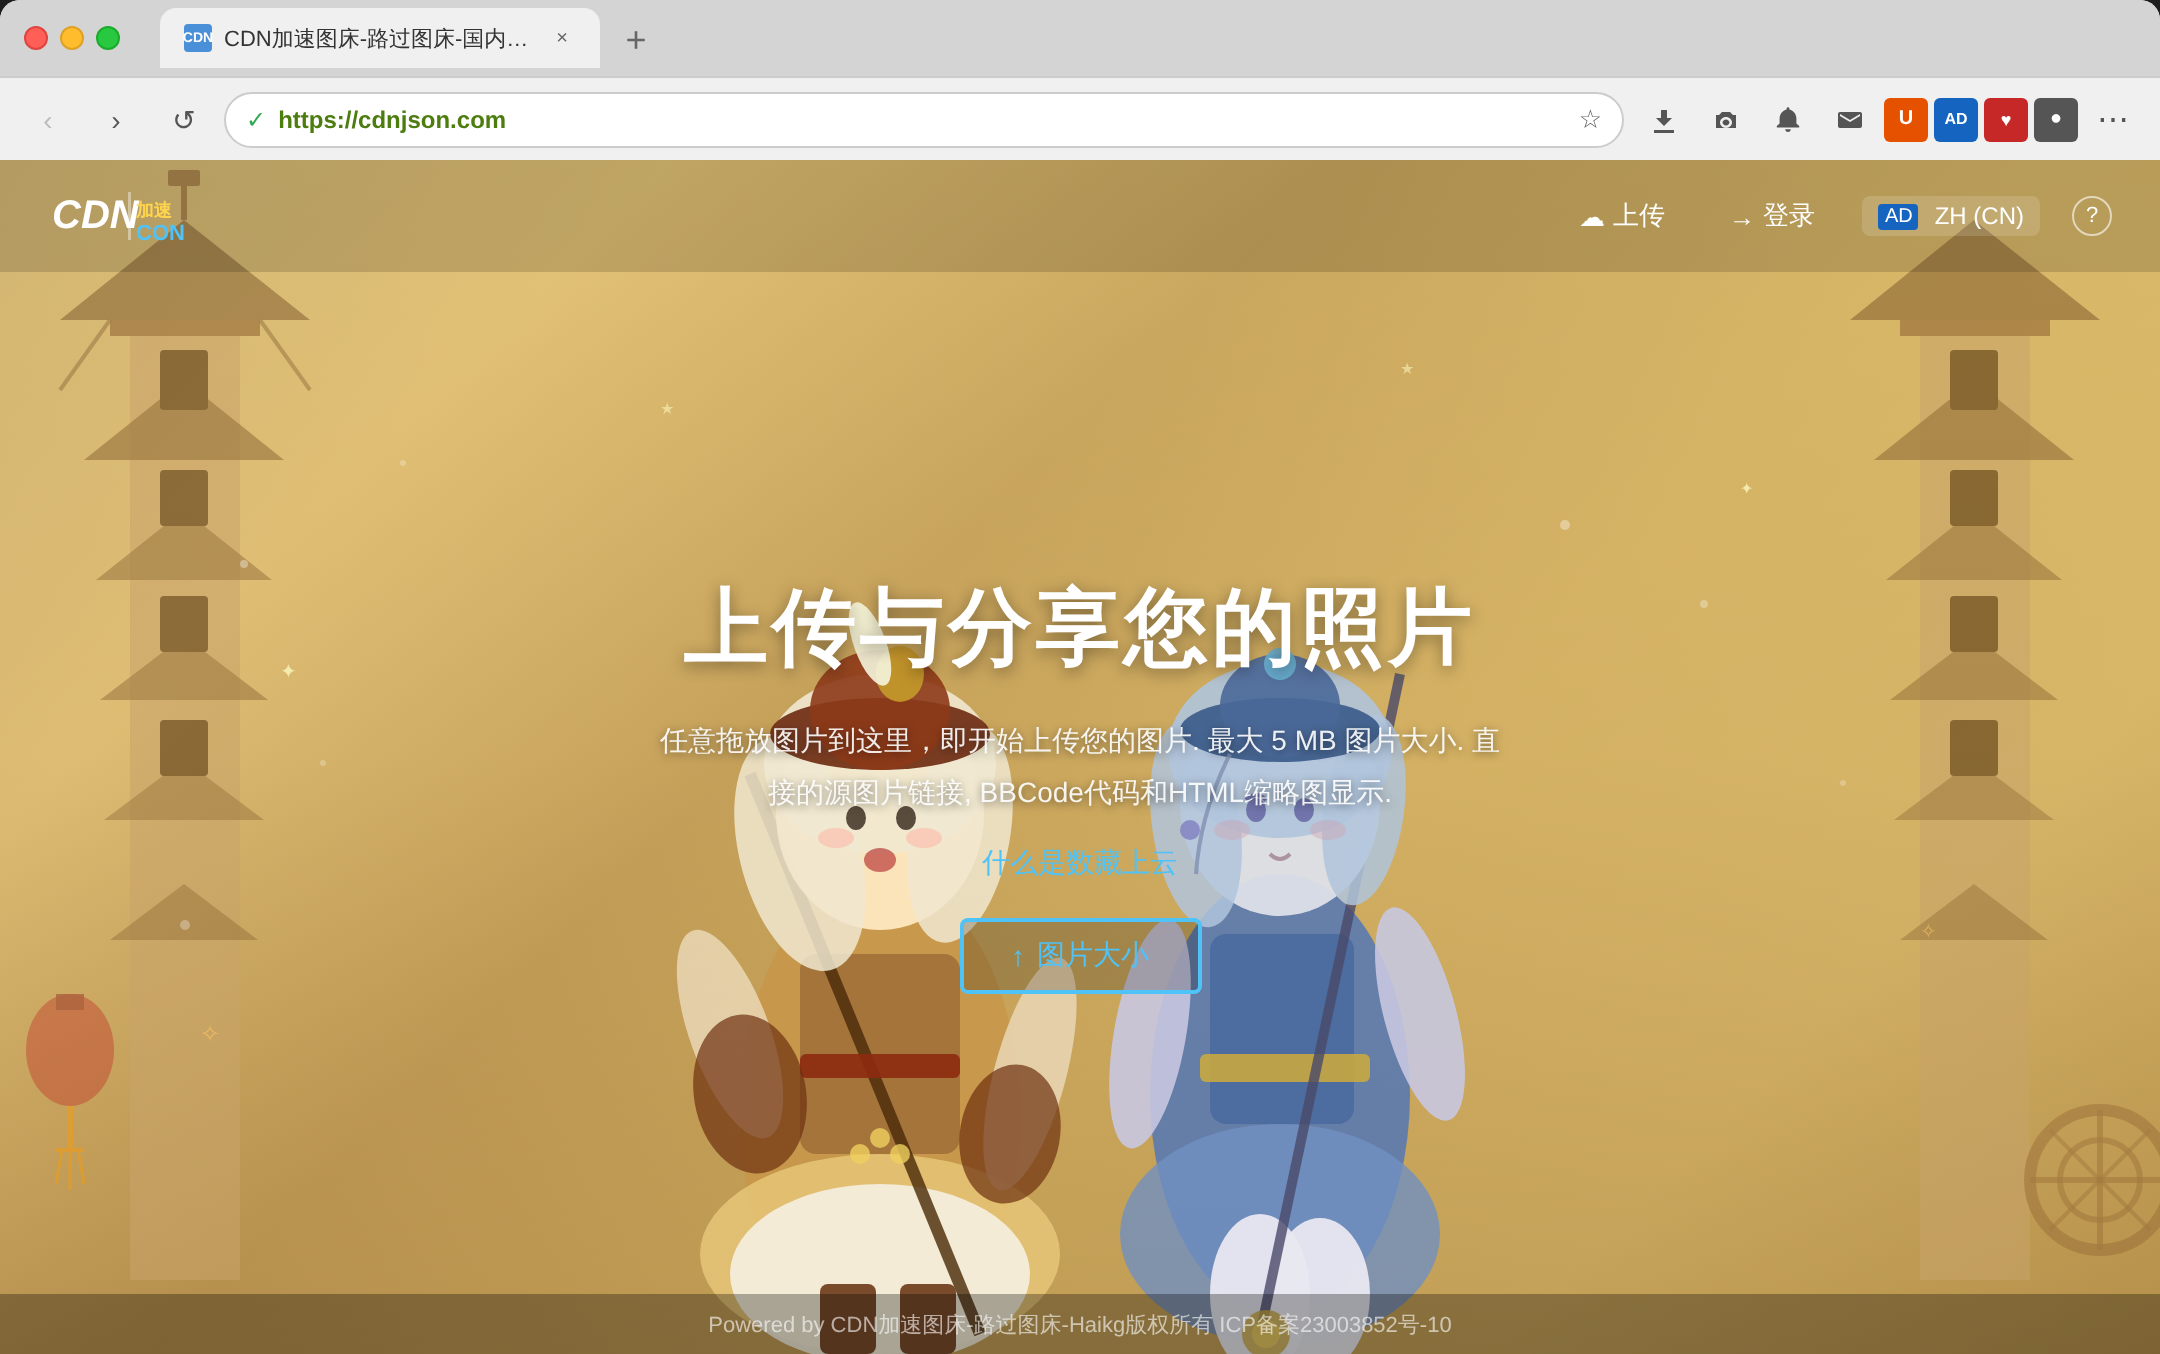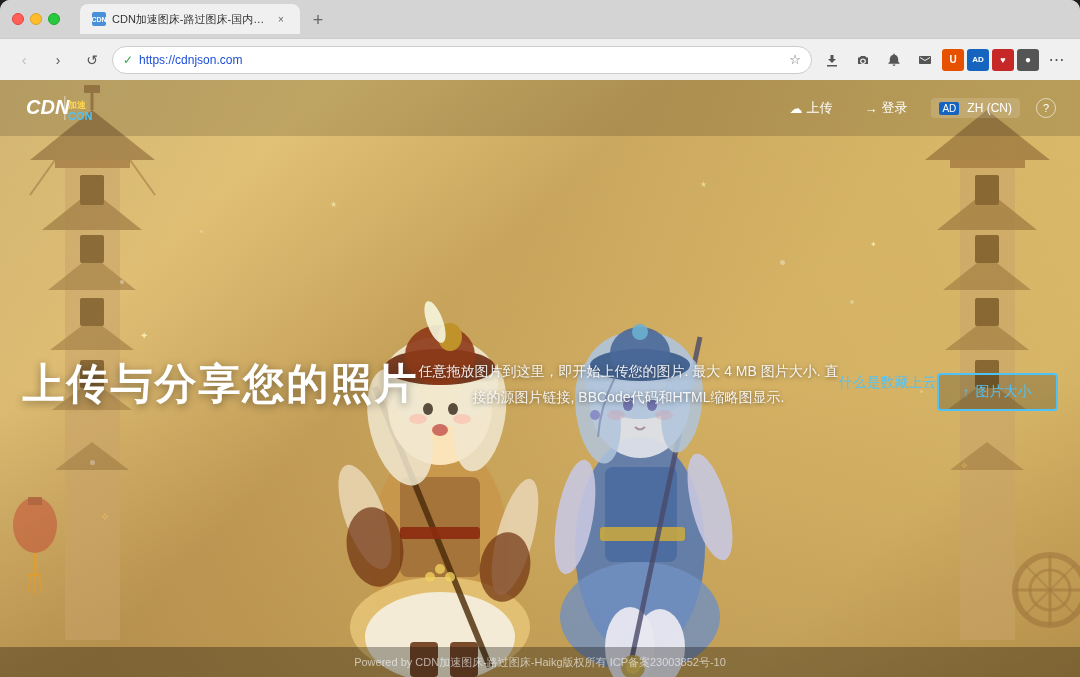--- a/index.html
+++ b/index.html
@@ -132,21 +132,22 @@
       align-items: center;
       padding: 0 10px;
       gap: 6px;
       font-size: 12px;
       color: #333;
     }
 
     .address-bar-url {
       flex: 1;
       font-size: 12px;
-      color: #1d4ed8;
+      color: #4d7c0f;
+      font-weight: bold;
     }
 
     .address-icons {
       display: flex;
       align-items: center;
       gap: 4px;
       color: #666;
       font-size: 13px;
     }
 
@@ -261,21 +262,21 @@
     }
 
     
     .main-content {
       position: absolute;
       top: 56px;
       left: 0;
       right: 0;
       bottom: 30px;
       display: flex;
-      flex-direction: row;
+      flex-direction: column;
       align-items: center;
       justify-content: center;
       z-index: 5;
       text-align: center;
     }
 
     .hero-title {
       font-size: 42px;
       font-weight: 700;
       color: white;
@@ -630,21 +631,21 @@
           <span style="margin-left:4px;">ZH (CN)</span>
         </div>
         <div class="help-btn">
           <span>?</span>
         </div>
       </div>
     </div>
 
     <div class="main-content">
       <h1 class="hero-title">上传与分享您的照片</h1>
-      <p class="hero-description">任意拖放图片到这里，即开始上传您的图片. 最大 4 MB 图片大小. 直接的源图片链接, BBCode代码和HTML缩略图显示.</p>
+      <p class="hero-description">任意拖放图片到这里，即开始上传您的图片. 最大 5 MB 图片大小. 直接的源图片链接, BBCode代码和HTML缩略图显示.</p>
       <a class="hero-link">什么是数藏上云</a>
       <button class="start-btn">
         <span>↑</span>
         <span>图片大小</span>
       </button>
     </div>
 
     <div class="site-footer">
       <span class="footer-text">Powered by CDN加速图床-路过图床-Haikg版权所有 ICP备案23003852号-10</span>
     </div>

